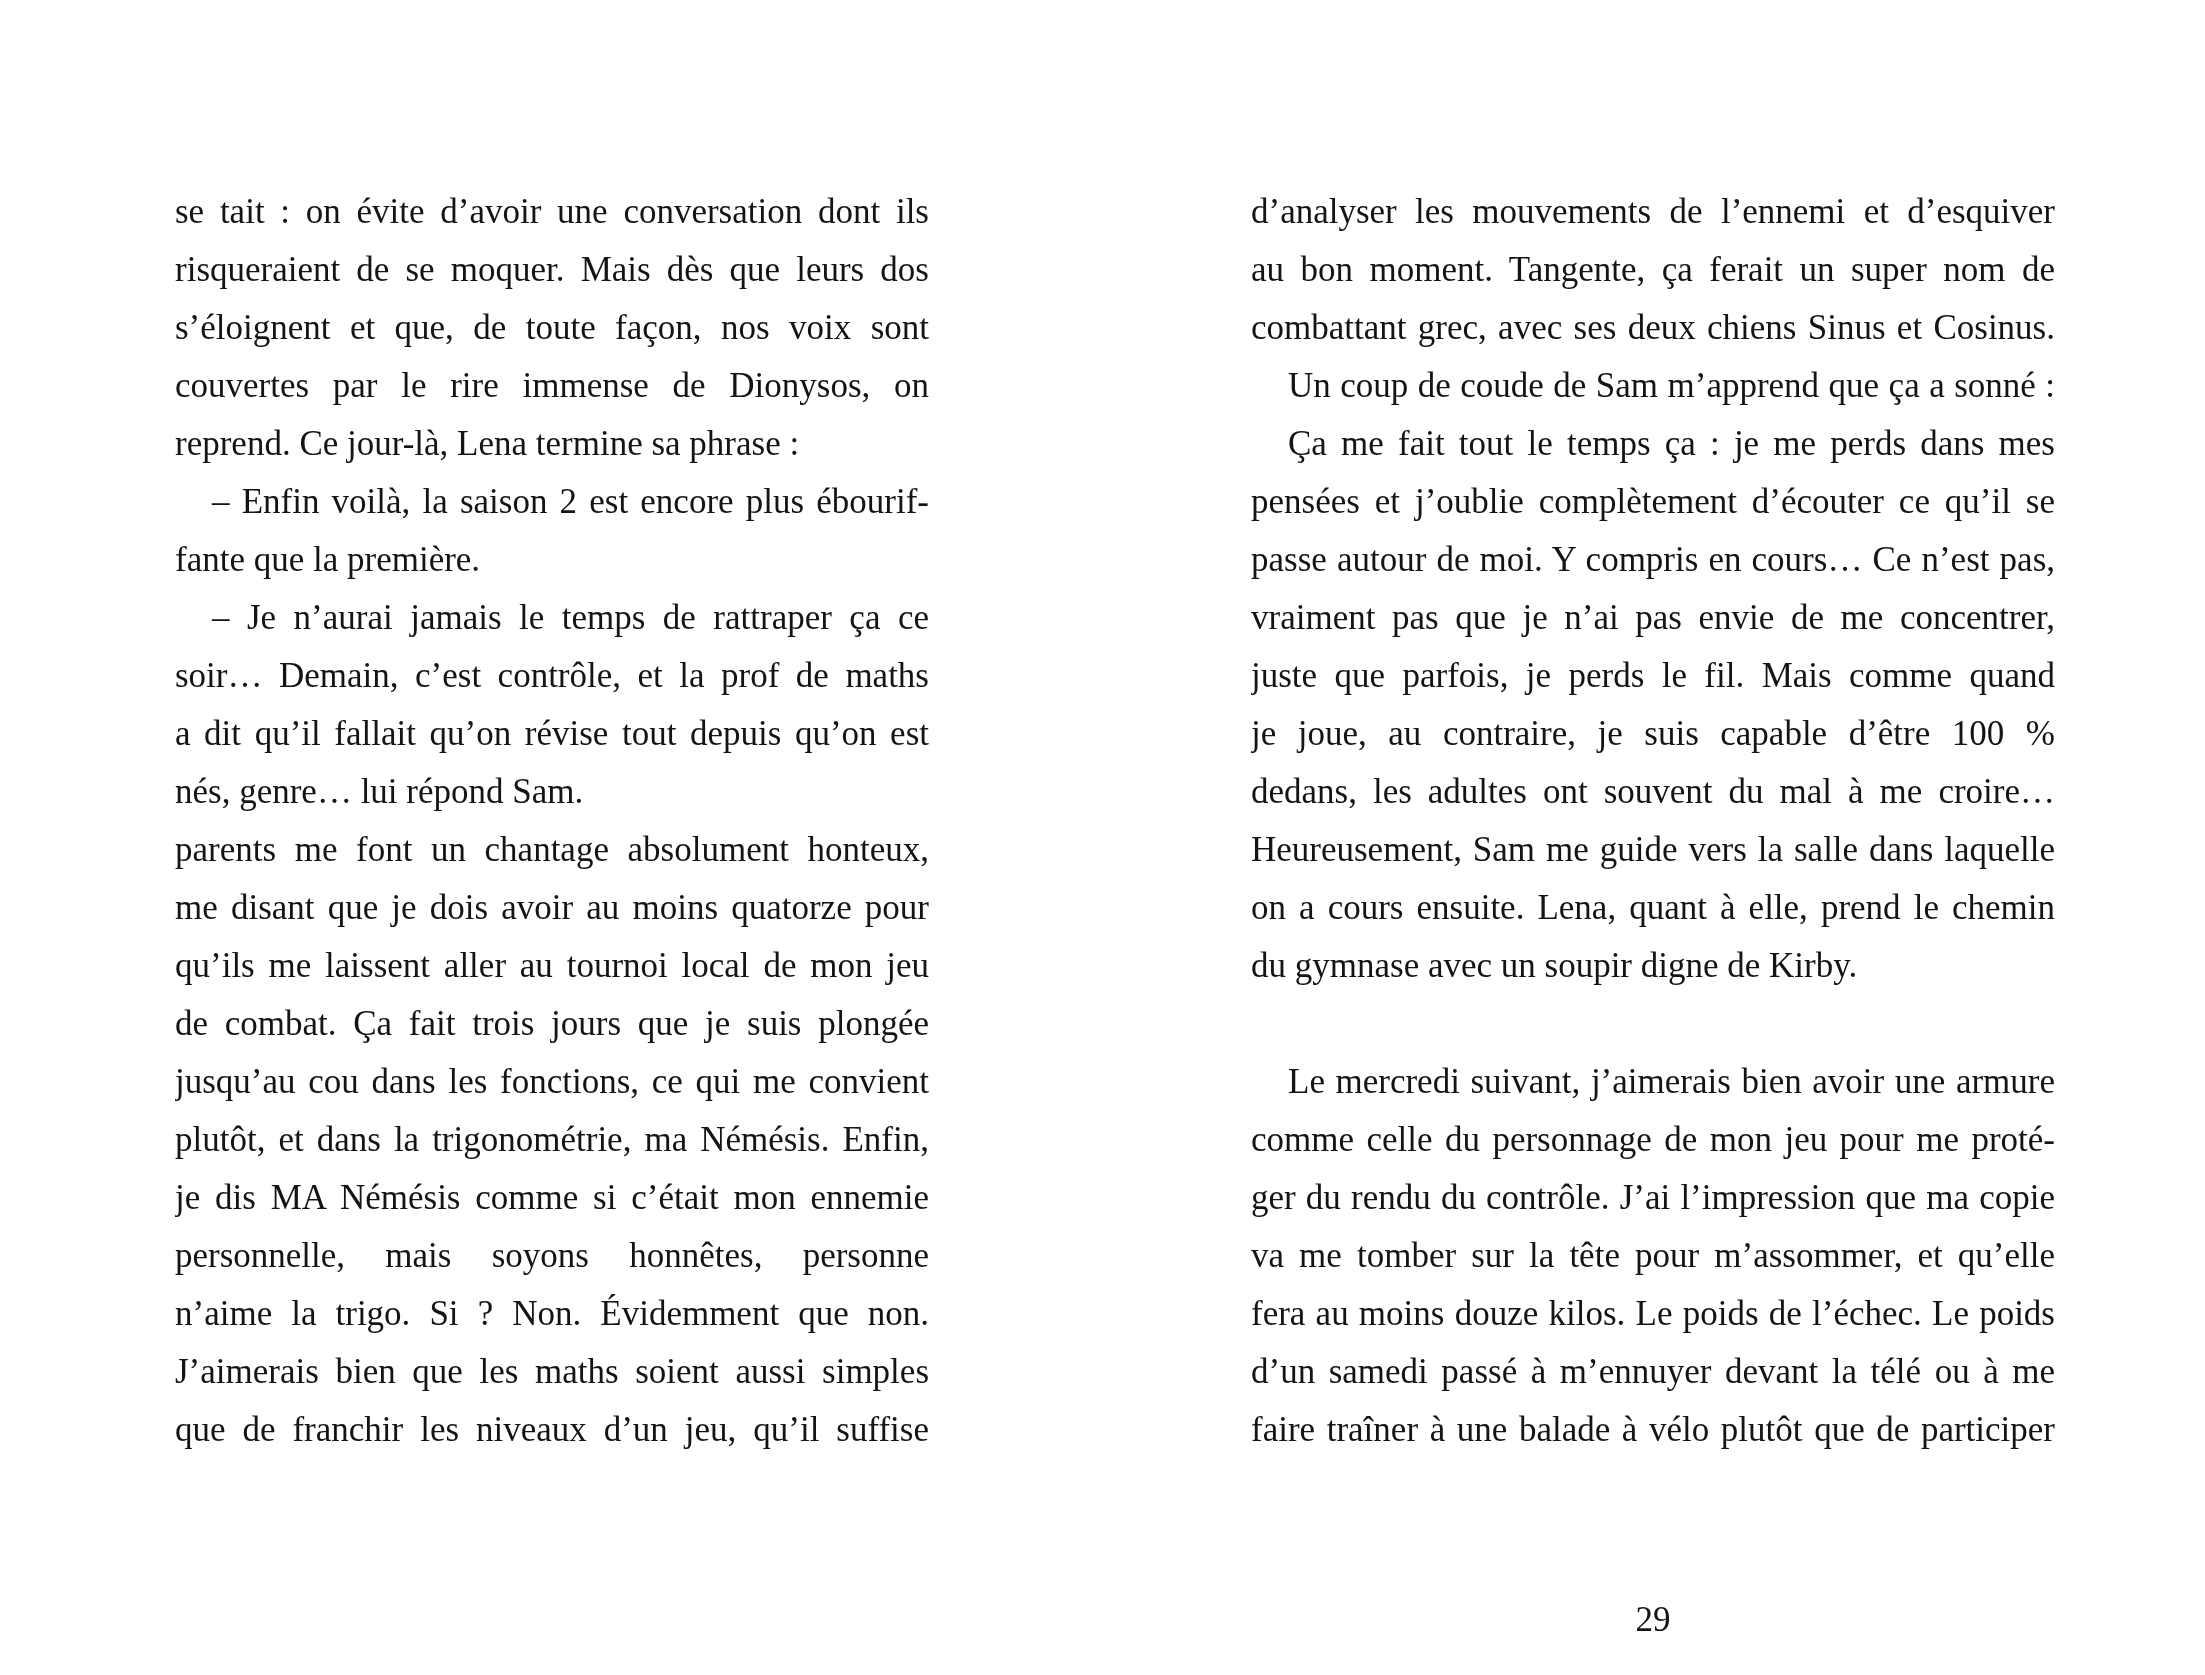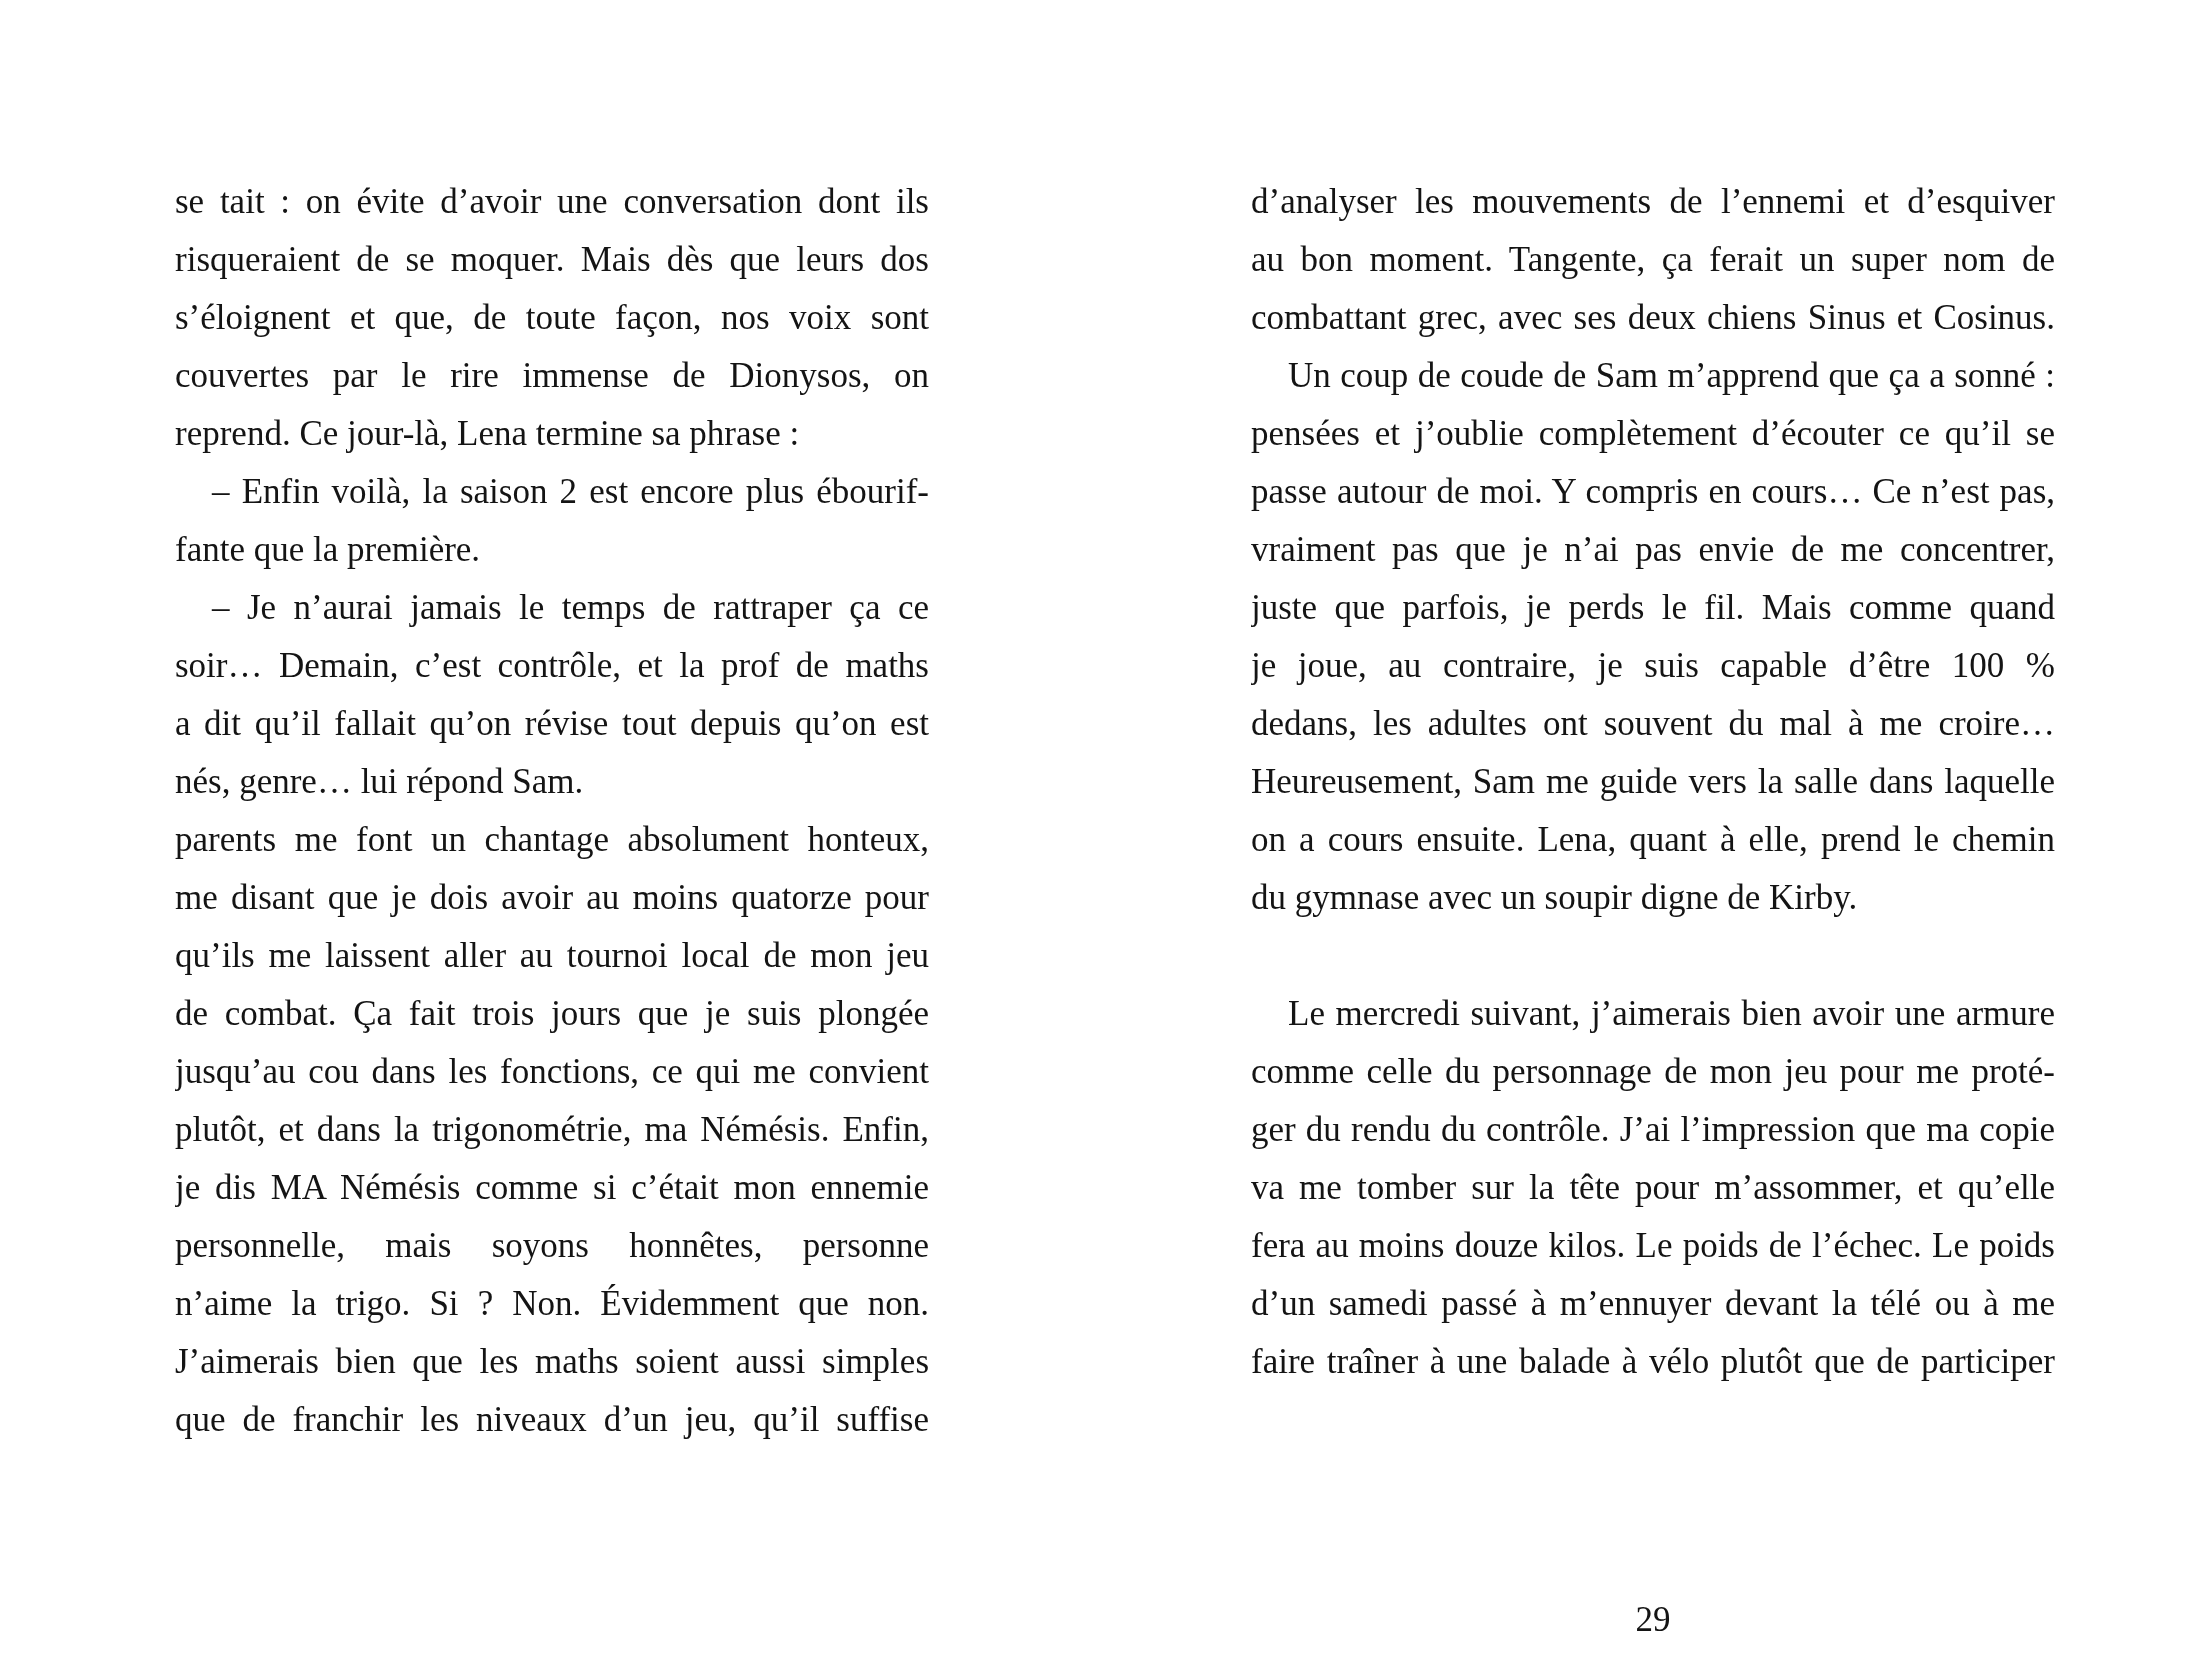--- a/index.html
+++ b/index.html
@@ -10,21 +10,21 @@
   body {
     position: relative;
     width: 2205px;
     height: 1676px;
     font-family: "Liberation Serif", serif;
     color: #141414;
     -webkit-font-smoothing: antialiased;
   }
   .page-col {
     position: absolute;
-    top: 173px;
+    top: 183px;
   }
   .left-col {
     left: 175px;
     width: 754px;
   }
   .right-col {
     left: 1251px;
     width: 804px;
   }
   .line {
@@ -86,20 +86,21 @@
       <div class="line">que de franchir les niveaux d’un jeu, qu’il suffise</div>
     </div>
 </div>
 
 <div class="page-col right-col">
   <div>
       <div class="line">d’analyser les mouvements de l’ennemi et d’esquiver</div>
       <div class="line">au bon moment. Tangente, ça ferait un super nom de</div>
       <div class="line">combattant grec, avec ses deux chiens Sinus et Cosinus.</div>
       <div class="line indent">Un coup de coude de Sam m’apprend que ça a sonné :</div>
+      <div class="line indent">Ça me fait tout le temps ça : je me perds dans mes</div>
       <div class="line">pensées et j’oublie complètement d’écouter ce qu’il se</div>
       <div class="line">passe autour de moi. Y compris en cours… Ce n’est pas,</div>
       <div class="line">vraiment pas que je n’ai pas envie de me concentrer,</div>
       <div class="line">juste que parfois, je perds le fil. Mais comme quand</div>
       <div class="line">je joue, au contraire, je suis capable d’être 100 %</div>
       <div class="line">dedans, les adultes ont souvent du mal à me croire…</div>
       <div class="line">Heureusement, Sam me guide vers la salle dans laquelle</div>
       <div class="line">on a cours ensuite. Lena, quant à elle, prend le chemin</div>
       <div class="line last">du gymnase avec un soupir digne de Kirby.</div>
       <div class="line blank"></div>

